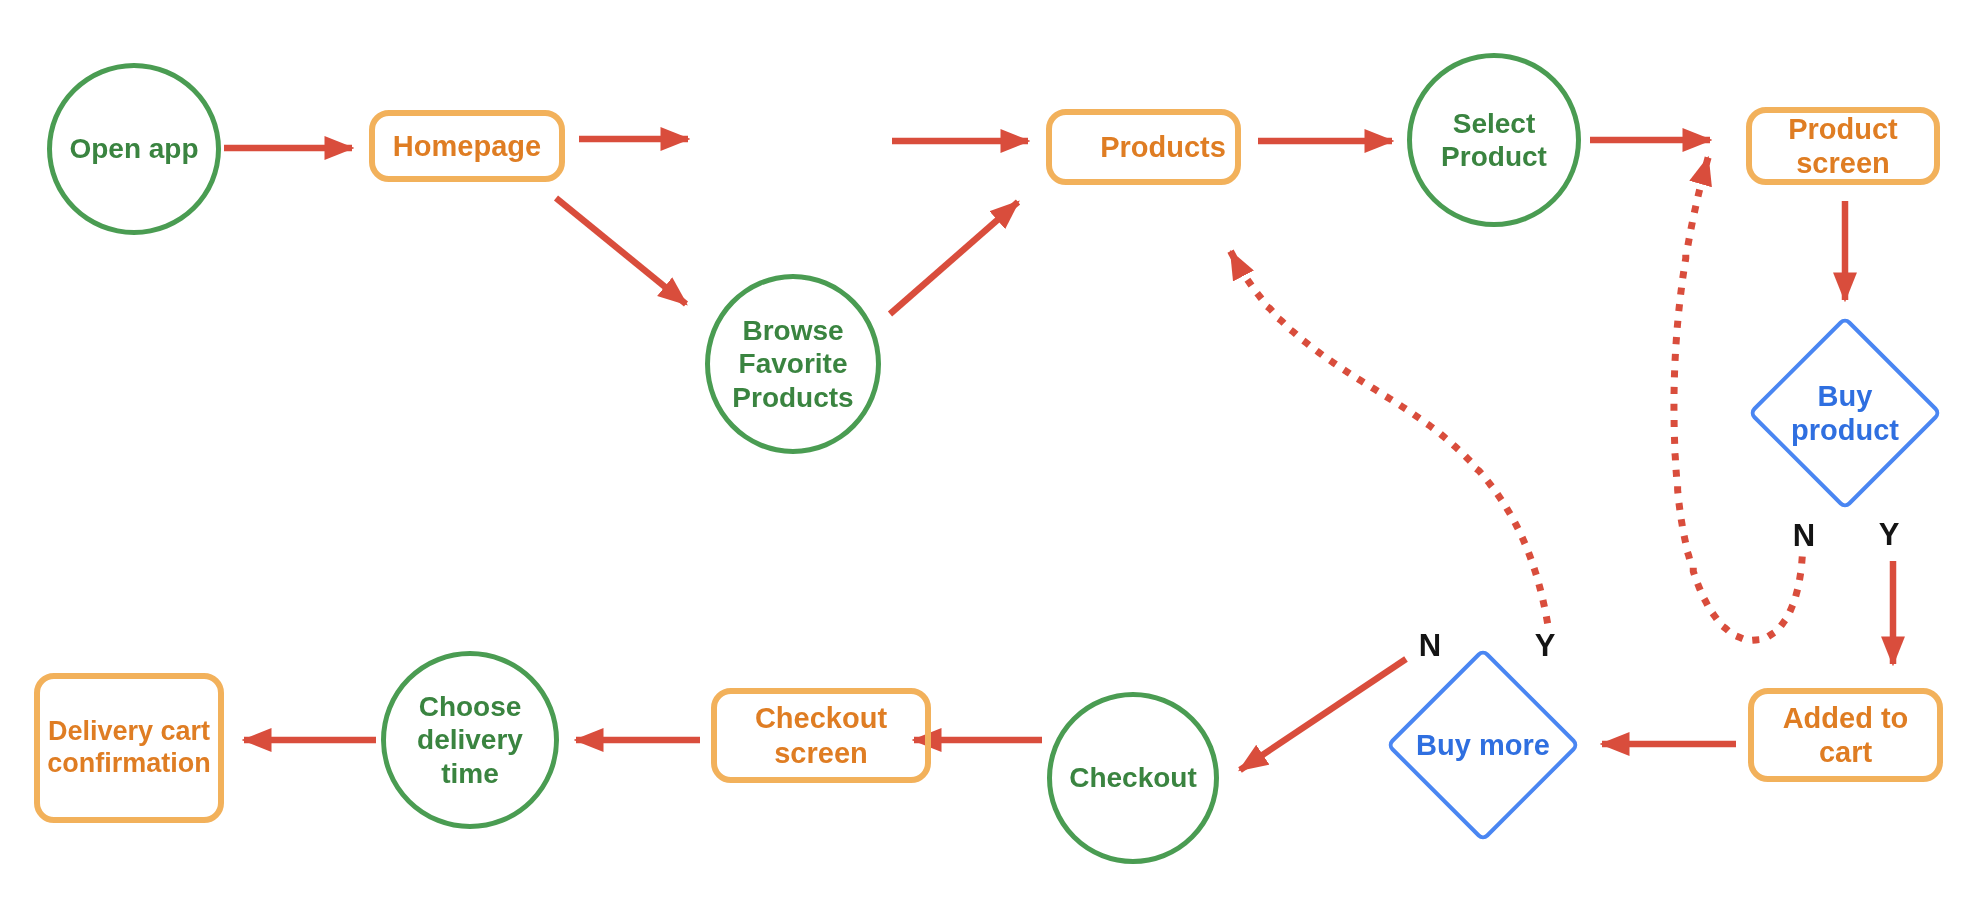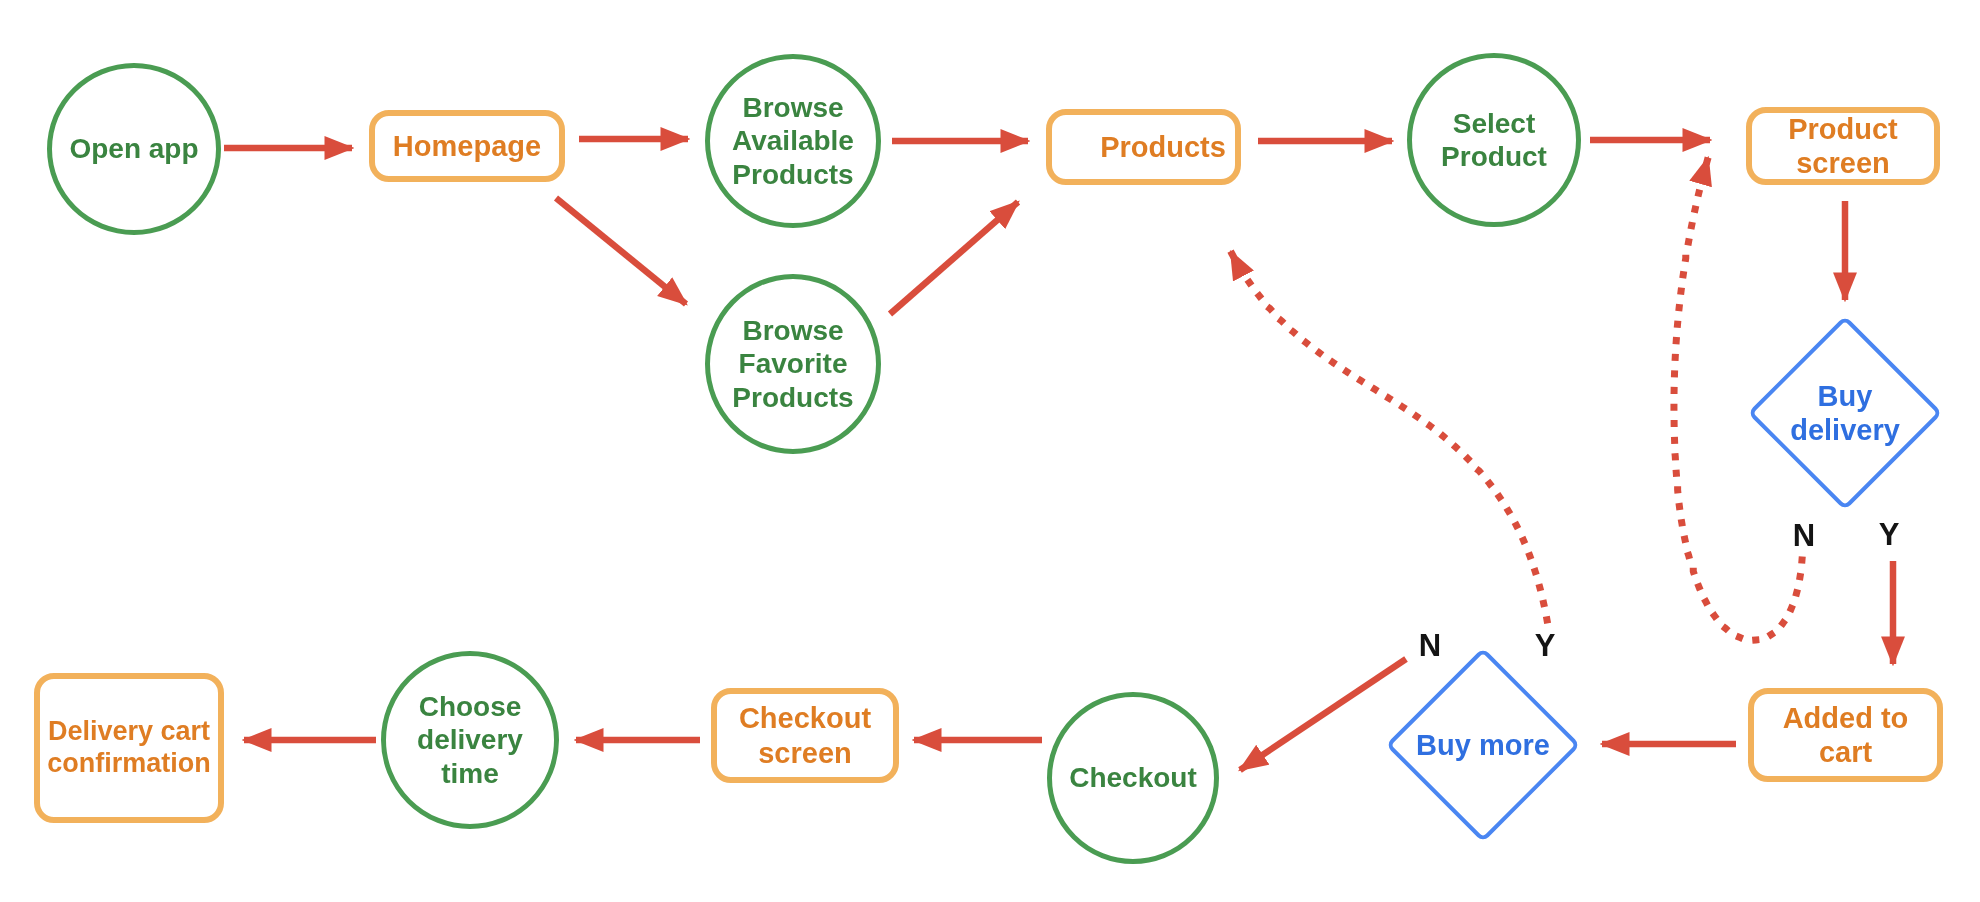--- a/index.html
+++ b/index.html
@@ -87,57 +87,54 @@
   </svg>
 
   <div class="node circle" style="left:47px;top:63px;width:174px;height:172px;">
     <span>Open app</span>
   </div>
 
   <div class="node rect" style="left:369px;top:110px;width:196px;height:72px;">
     <span>Homepage</span>
   </div>
 
-  <div class="node circle" style="left:705px;top:54px;width:176px;height:174px;">
-    <span style="max-width:150px;">Browse Available Products</span>
-  </div>
 
   <div class="node rect" style="left:1046px;top:109px;width:195px;height:76px;padding-left:39px;">
     <span>Products</span>
   </div>
 
   <div class="node circle" style="left:1407px;top:53px;width:174px;height:174px;">
     <span style="max-width:130px;">Select Product</span>
   </div>
 
   <div class="node rect" style="left:1746px;top:107px;width:194px;height:78px;">
     <span style="max-width:130px;">Product screen</span>
   </div>
 
   <div class="node circle" style="left:705px;top:274px;width:176px;height:180px;">
     <span style="max-width:150px;">Browse Favorite Products</span>
   </div>
 
   <div class="node diamond" style="left:1745px;top:313px;width:200px;height:200px;">
     <span class="shape"></span>
-    <span class="dlabel" style="max-width:120px;">Buy delivery</span>
+    <span class="dlabel" style="max-width:120px;">Buy product</span>
   </div>
 
   <div class="ny" style="left:1782px;top:516px;">N</div>
   <div class="ny" style="left:1867px;top:515px;">Y</div>
 
   <div class="node rect small" style="left:34px;top:673px;width:190px;height:150px;">
     <span style="max-width:176px;">Delivery cart confirmation</span>
   </div>
 
   <div class="node circle" style="left:381px;top:651px;width:178px;height:178px;">
     <span style="max-width:130px;">Choose delivery time</span>
   </div>
 
-  <div class="node rect" style="left:711px;top:688px;width:188px;height:95px;">
+  <div class="node rect" style="left:711px;top:688px;width:220px;height:95px;">
     <span style="max-width:140px;">Checkout screen</span>
   </div>
 
   <div class="node circle" style="left:1047px;top:692px;width:172px;height:172px;">
     <span>Checkout</span>
   </div>
 
   <div class="node diamond" style="left:1383px;top:645px;width:200px;height:200px;">
     <span class="shape"></span>
     <span class="dlabel nowrap">Buy more</span>

